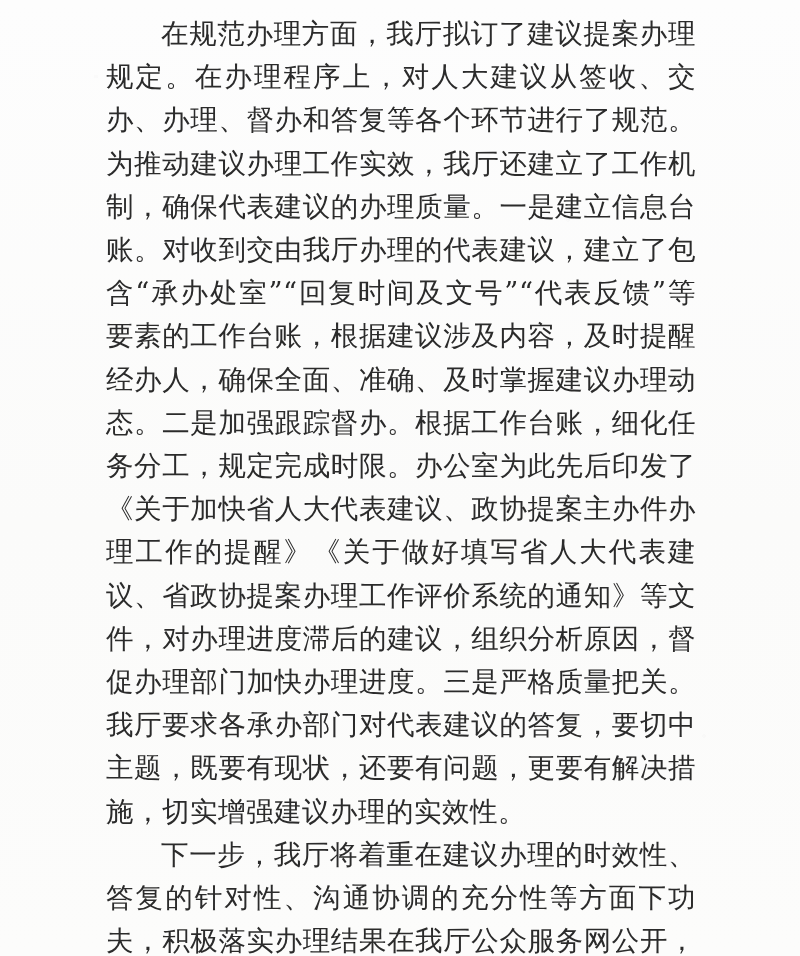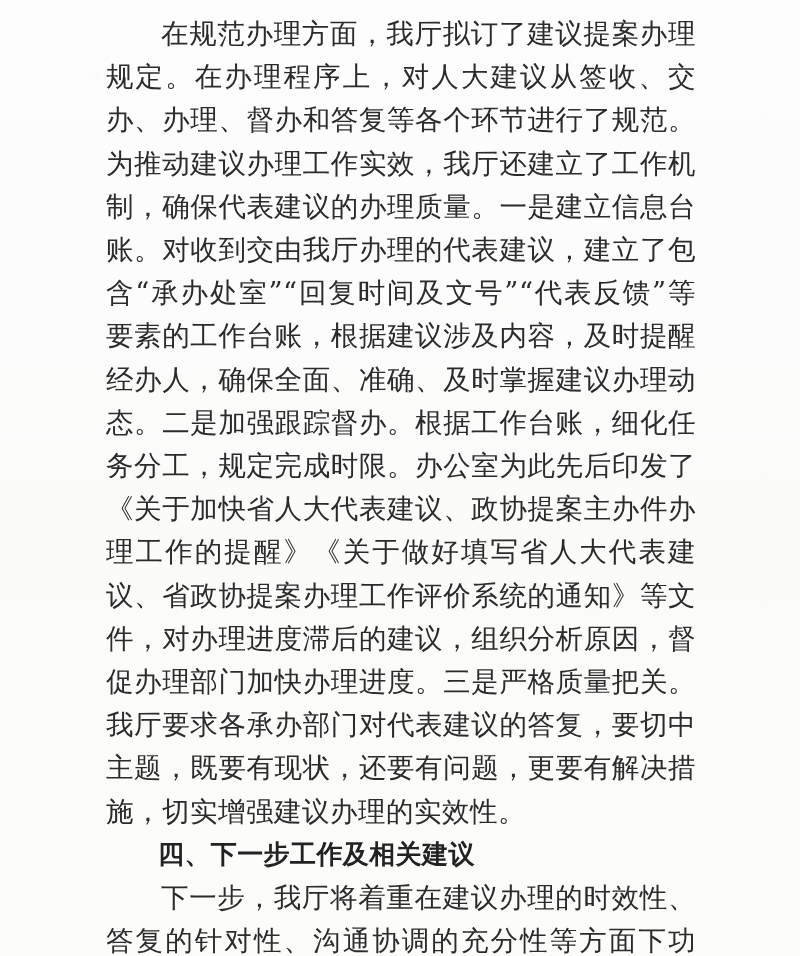--- a/index.html
+++ b/index.html
@@ -56,18 +56,17 @@
   }
 </style>
 </head>
 <body>
 
 <div class="page">
   <div class="text-block">
 
     <p class="para">在规范办理方面，我厅拟订了建议提案办理规定。在办理程序上，对人大建议从签收、交办、办理、督办和答复等各个环节进行了规范。为推动建议办理工作实效，我厅还建立了工作机制，确保代表建议的办理质量。一是建立信息台账。对收到交由我厅办理的代表建议，建立了包含“承办处室”“回复时间及文号”“代表反馈”等要素的工作台账，根据建议涉及内容，及时提醒经办人，确保全面、准确、及时掌握建议办理动态。二是加强跟踪督办。根据工作台账，细化任务分工，规定完成时限。办公室为此先后印发了《关于加快省人大代表建议、政协提案主办件办理工作的提醒》《关于做好填写省人大代表建议、省政协提案办理工作评价系统的通知》等文件，对办理进度滞后的建议，组织分析原因，督促办理部门加快办理进度。三是严格质量把关。我厅要求各承办部门对代表建议的答复，要切中主题，既要有现状，还要有问题，更要有解决措施，切实增强建议办理的实效性。</p>
 
-    <h2 class="heading">四、下一步工作及相关建议</h2>
 
     <p class="para">下一步，我厅将着重在建议办理的时效性、答复的针对性、沟通协调的充分性等方面下功夫，积极落实办理结果在我厅公众服务网公开，推动我厅建议办理工作更加及时高效，以建议办理推动业务工作。</p>
 
   </div>
 </div>
 
 </body></html>

